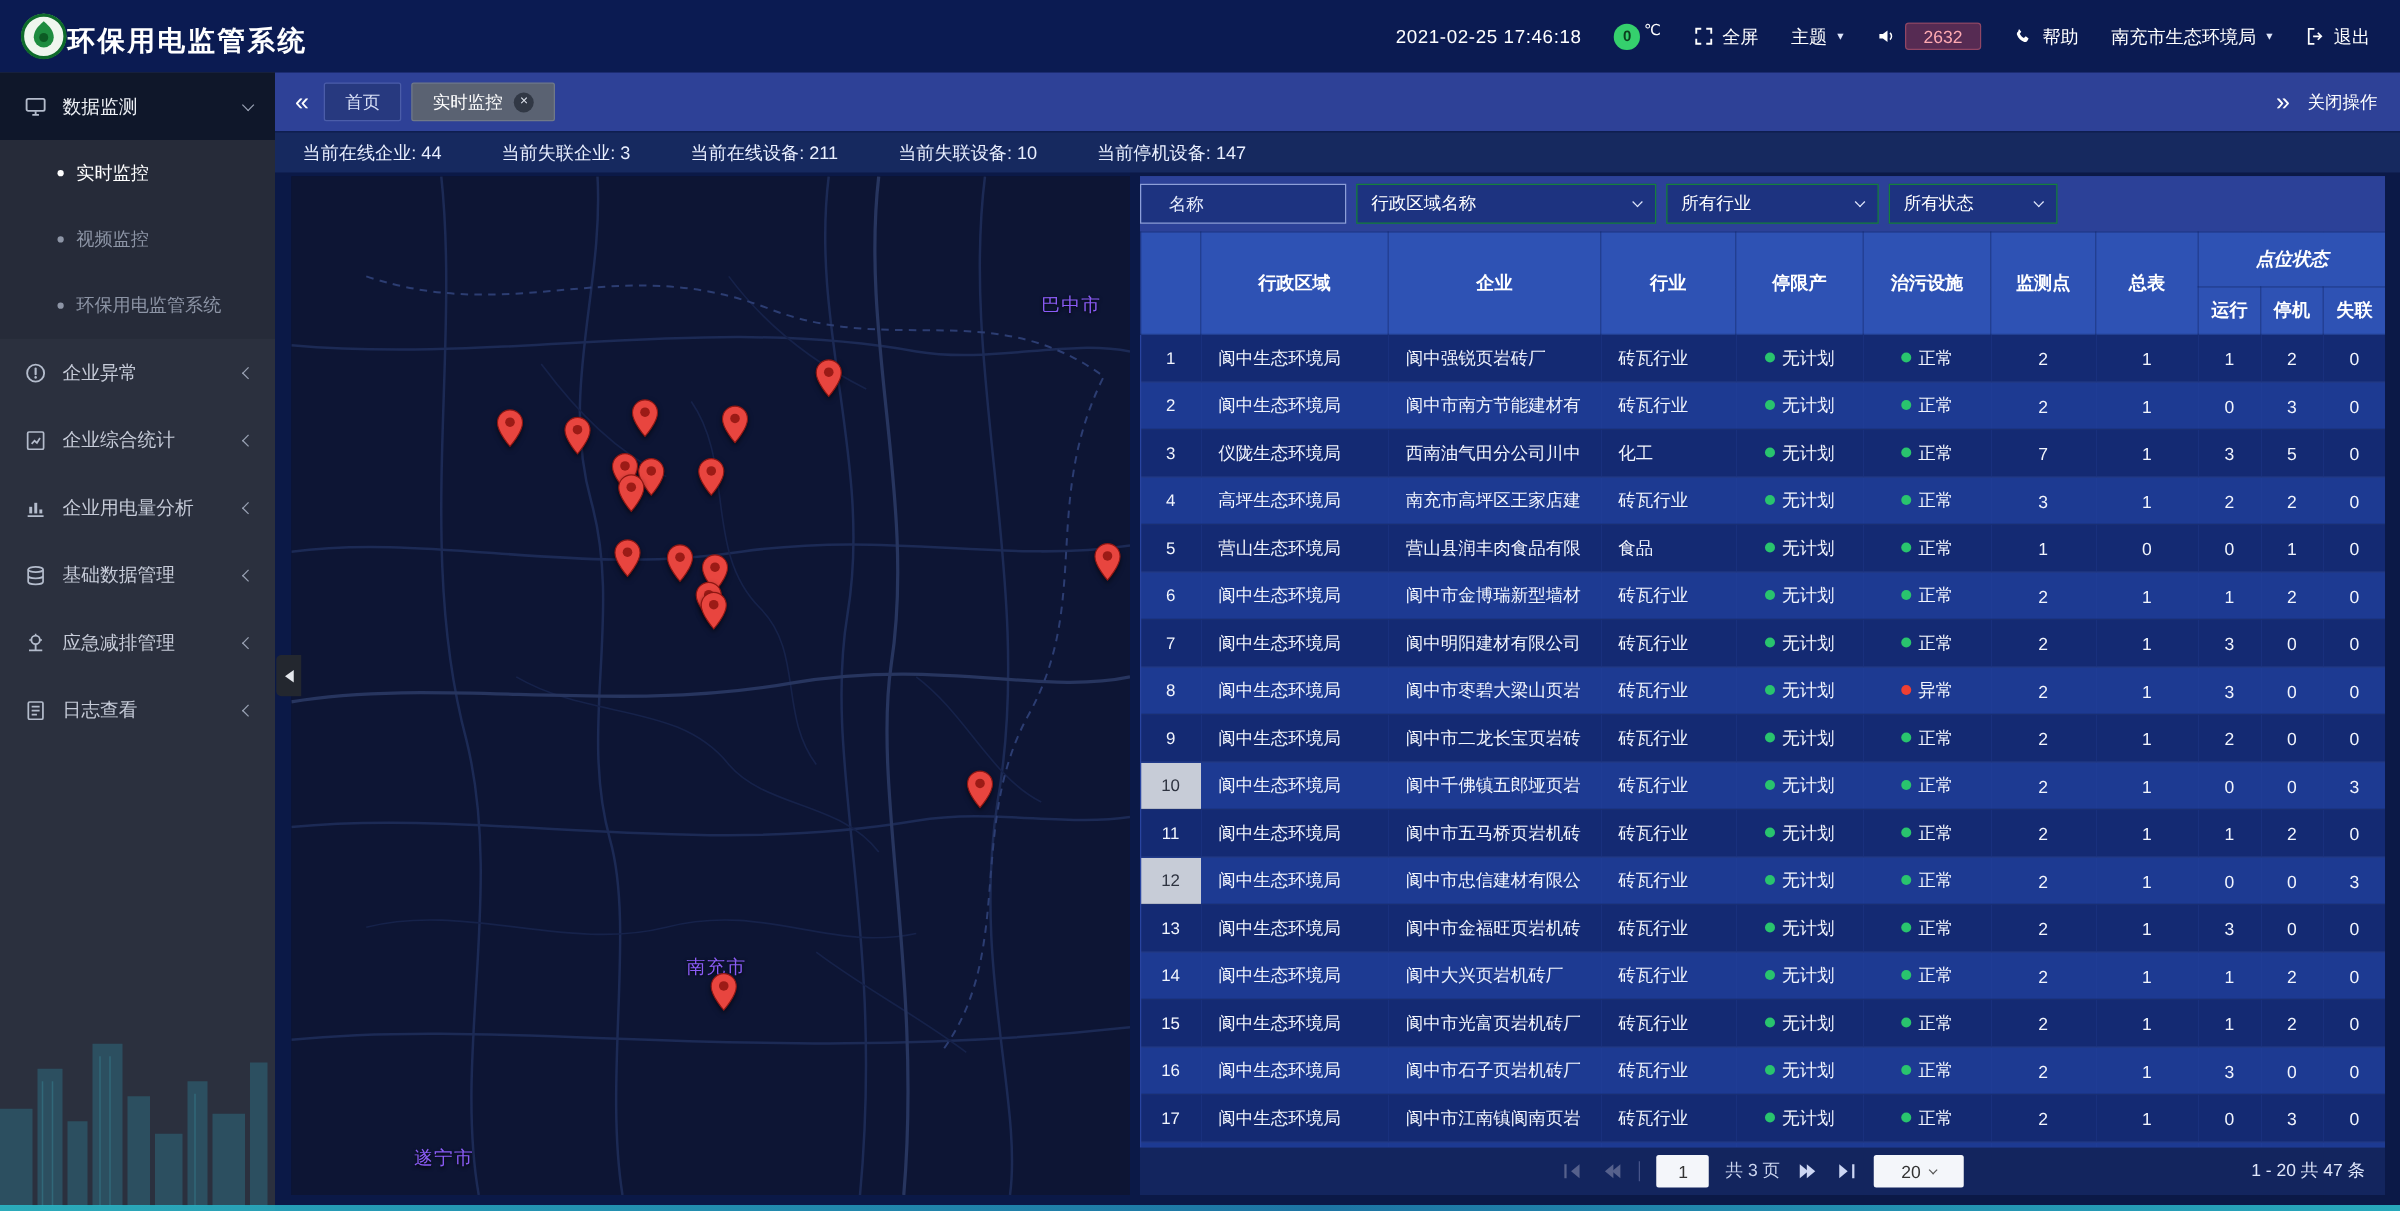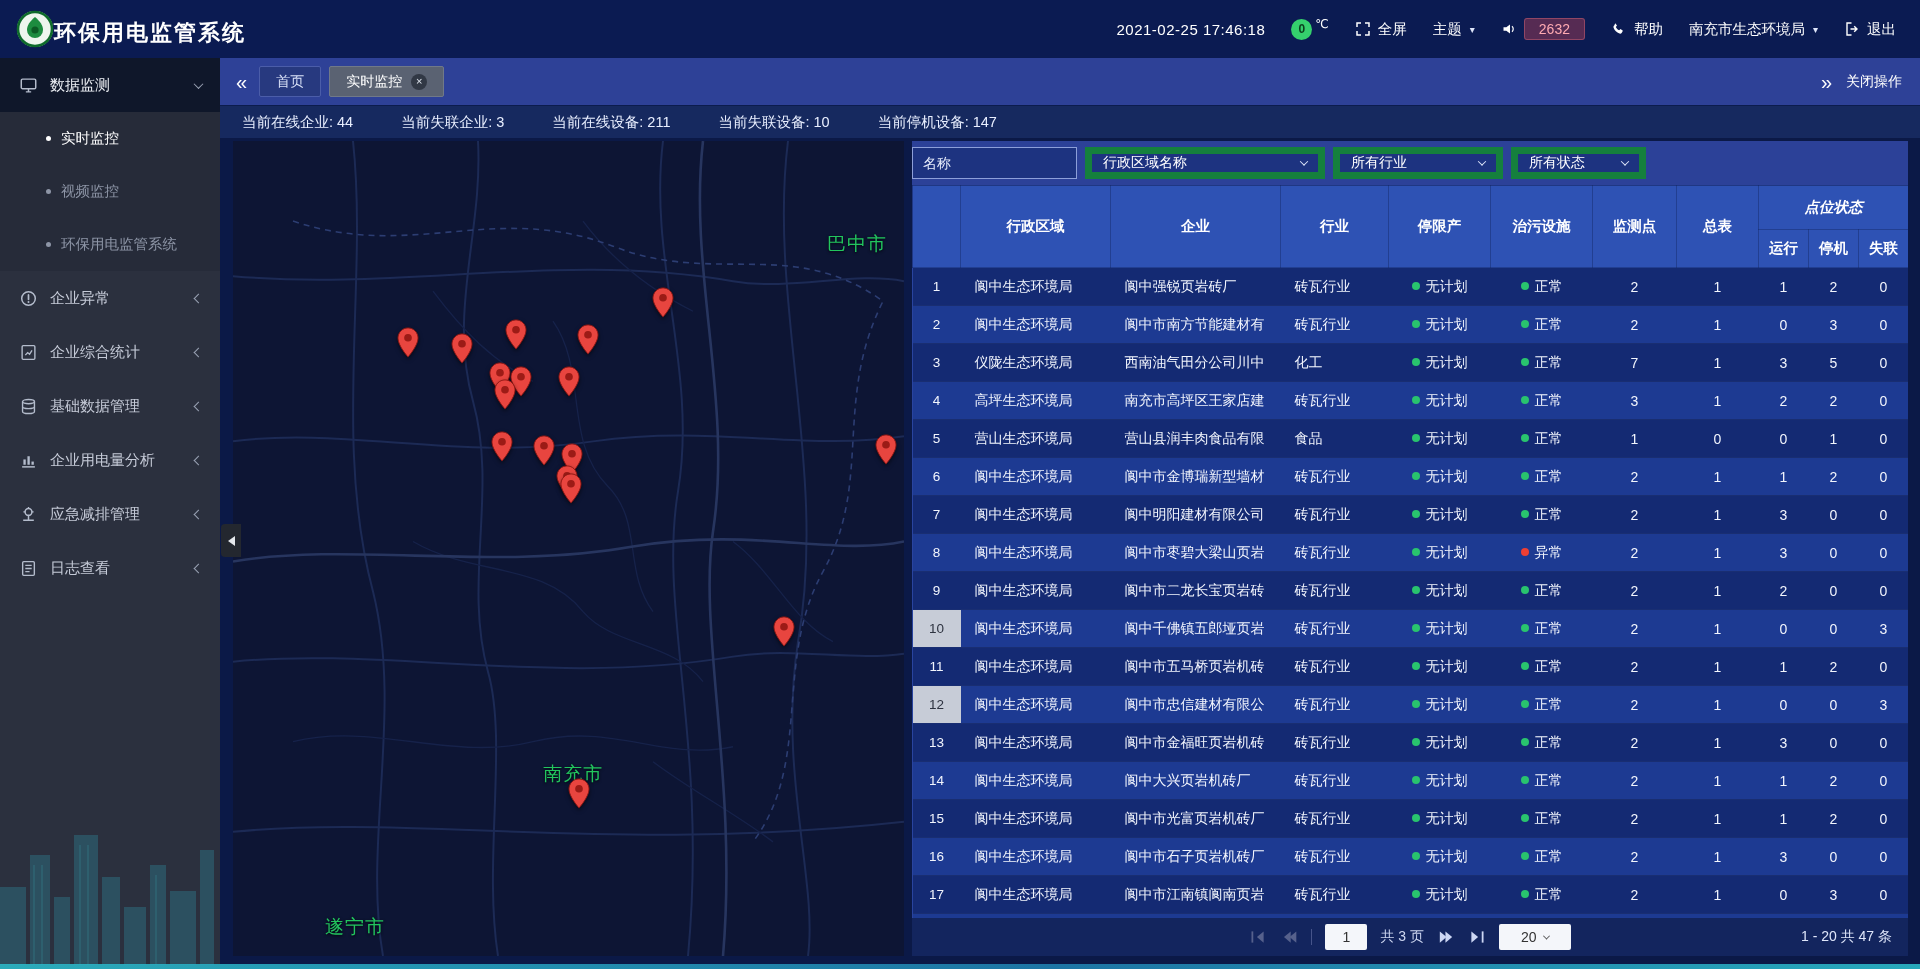--- a/index.html
+++ b/index.html
@@ -56,33 +56,33 @@
   .close-ops{cursor:pointer;white-space:nowrap}
 
   .statsbar{height:33px;background:#16295f;border-top:1px solid #0c1c4e;display:flex;align-items:center;gap:48px;padding:0 22px;color:#e9efff;font-size:14.5px;flex-shrink:0;white-space:nowrap}
 
   .workspace{flex:1;display:flex;gap:8px;padding:3px 12px 13px 13px;min-height:0}
 
   
   .map-panel{width:671px;background:#0d1534;position:relative;overflow:hidden;flex-shrink:0}
   .map-roads{position:absolute;inset:0;width:100%;height:100%}
   .map-layer{position:absolute;inset:0}
-  .city-label{position:absolute;transform:translate(-50%,-50%);color:#22c55e;font-size:19px;letter-spacing:1px;text-shadow:0 1px 3px rgba(0,0,0,.9);white-space:nowrap}
+  .city-label{position:absolute;transform:translate(-50%,-50%);color:#8b5cf6;font-size:15px;letter-spacing:1px;text-shadow:0 1px 3px rgba(0,0,0,.9);white-space:nowrap}
   .pin{position:absolute;width:22px;height:31px;transform:translate(-50%,-100%);cursor:pointer;color:var(--pin,#e8453f);filter:drop-shadow(0 2px 2px rgba(0,0,0,.55))}
   .pin svg{width:100%;height:100%;display:block}
 
   .collapse-handle{position:absolute;left:221px;top:524px;width:20px;height:33px;background:#23272f;border-radius:4px 0 0 4px;display:flex;align-items:center;justify-content:center;cursor:pointer;z-index:5}
   .collapse-tri{width:0;height:0;border-top:5px solid transparent;border-bottom:5px solid transparent;border-right:7px solid #e4e7ec}
 
   
   .table-panel{flex:1;display:flex;flex-direction:column;min-width:0;background:#29449f}
   .filter-row{height:44px;display:flex;align-items:center;gap:8px;background:#2c4198;flex-shrink:0}
-  .f-input{width:165px;height:32px;background:#1d3380;border:1px solid #8d9fd9;color:#fff;font-size:14px;padding:0 10px;outline:none;font-family:inherit}
+  .f-input{width:165px;height:32px;background:#1d3380;border:1px solid #8d9fd9;color:#fff;font-size:14px;padding:0 22px;outline:none;font-family:inherit}
   .f-input::placeholder{color:#e6ecfb;opacity:1}
-  .f-select{height:32px;background:#1d3380;border:7px solid #15803d;color:#fff;font-size:14px;display:flex;align-items:center;justify-content:space-between;padding:0 11px;cursor:pointer;white-space:nowrap}
+  .f-select{height:32px;background:#1d3380;border:1px solid #15803d;color:#fff;font-size:14px;display:flex;align-items:center;justify-content:space-between;padding:0 11px;cursor:pointer;white-space:nowrap}
   .f-select .chev{border-color:#dfe6fa;width:6px;height:6px}
   .w240{width:240px}.w170{width:170px}.w135{width:135px}
 
   .table-wrap{flex:1;overflow:hidden;min-height:0}
   table{width:100%;border-collapse:collapse;table-layout:fixed}
   thead th{background:#2e52b4;color:#fff;font-size:14.5px;font-weight:bold;border:1px solid rgba(15,33,90,.38);white-space:nowrap}
   th.group{font-style:italic;height:44px}
   tr.subrow th{height:38px}
   tbody td{height:38px;color:#f2f5fd;font-size:14px;text-align:center;white-space:nowrap;overflow:hidden;border-bottom:1px solid rgba(10,24,70,.5)}
   tbody tr{cursor:pointer}
@@ -219,37 +219,37 @@
               <rect x="2" y="1.5" width="12" height="13" rx="1" fill="none" stroke="currentColor" stroke-width="1.3"></rect>
               <path d="M5 10.5l2.2-2.4 1.8 1.6L11.3 6" fill="none" stroke="currentColor" stroke-width="1.3"></path>
             </svg>
           </span>
           <span class="mi-label">企业综合统计</span>
           <span class="chev left"></span>
         </div>
         <div class="menu-item">
           <span class="mi-icon">
             <svg viewBox="0 0 16 16">
-              <ellipse cx="8" cy="3.4" rx="5.6" ry="2" fill="none" stroke="currentColor" stroke-width="1.3"></ellipse>
-              <path d="M2.4 3.4v9.2c0 1.1 2.5 2 5.6 2s5.6-.9 5.6-2V3.4M2.4 8c0 1.1 2.5 2 5.6 2s5.6-.9 5.6-2" fill="none" stroke="currentColor" stroke-width="1.3"></path>
-            </svg>
-          </span>
-          <span class="mi-label">基础数据管理</span>
-          <span class="chev left"></span>
-        </div>
-        <div class="menu-item">
-          <span class="mi-icon">
-            <svg viewBox="0 0 16 16">
               <path d="M2 14h12" stroke="currentColor" stroke-width="1.4"></path>
               <rect x="3.2" y="7" width="2.2" height="5" fill="currentColor"></rect>
               <rect x="7" y="4" width="2.2" height="8" fill="currentColor"></rect>
               <rect x="10.8" y="9" width="2.2" height="3" fill="currentColor"></rect>
             </svg>
           </span>
           <span class="mi-label">企业用电量分析</span>
+          <span class="chev left"></span>
+        </div>
+        <div class="menu-item">
+          <span class="mi-icon">
+            <svg viewBox="0 0 16 16">
+              <ellipse cx="8" cy="3.4" rx="5.6" ry="2" fill="none" stroke="currentColor" stroke-width="1.3"></ellipse>
+              <path d="M2.4 3.4v9.2c0 1.1 2.5 2 5.6 2s5.6-.9 5.6-2V3.4M2.4 8c0 1.1 2.5 2 5.6 2s5.6-.9 5.6-2" fill="none" stroke="currentColor" stroke-width="1.3"></path>
+            </svg>
+          </span>
+          <span class="mi-label">基础数据管理</span>
           <span class="chev left"></span>
         </div>
         <div class="menu-item">
           <span class="mi-icon">
             <svg viewBox="0 0 16 16">
               <path d="M3 13.5h10M8 13.5V8.8" stroke="currentColor" stroke-width="1.4"></path>
               <circle cx="8" cy="5.6" r="3.2" fill="none" stroke="currentColor" stroke-width="1.4"></circle>
               <path d="M8 2.4V1M4.8 5.6H3.2M12.8 5.6h-1.6" stroke="currentColor" stroke-width="1.2"></path>
             </svg>
           </span>

